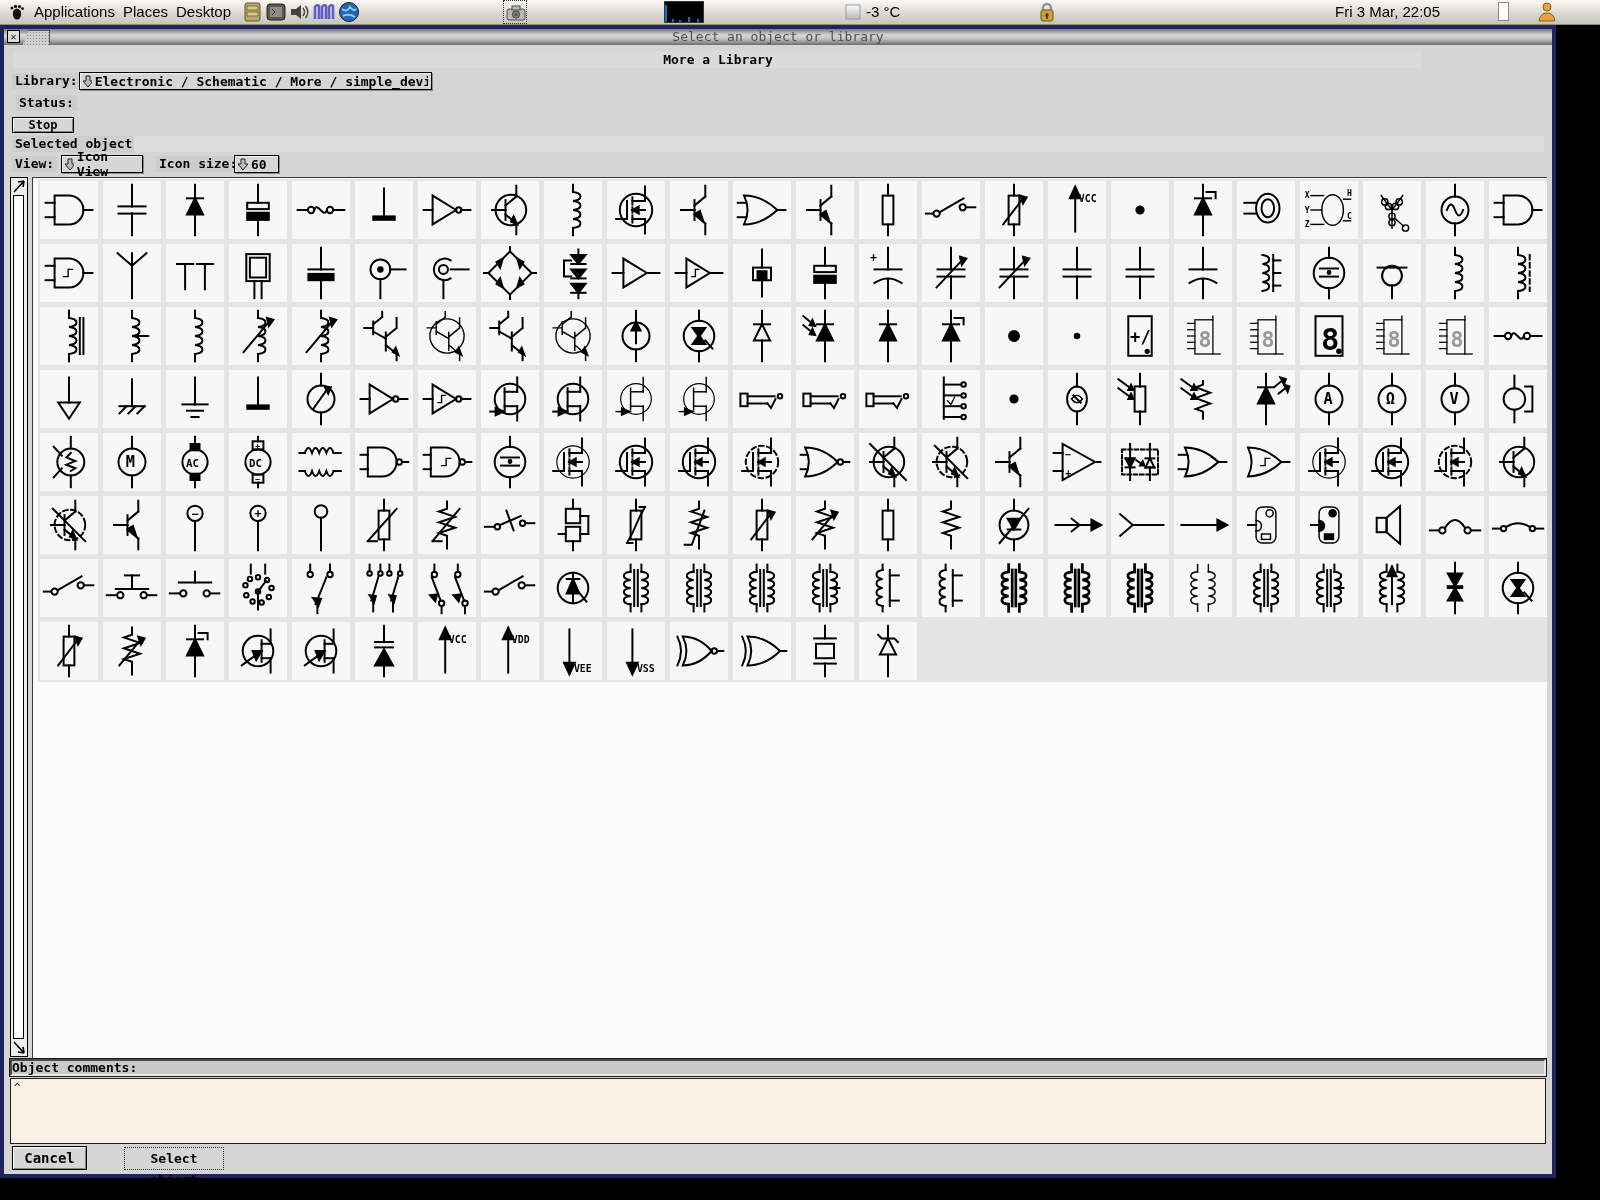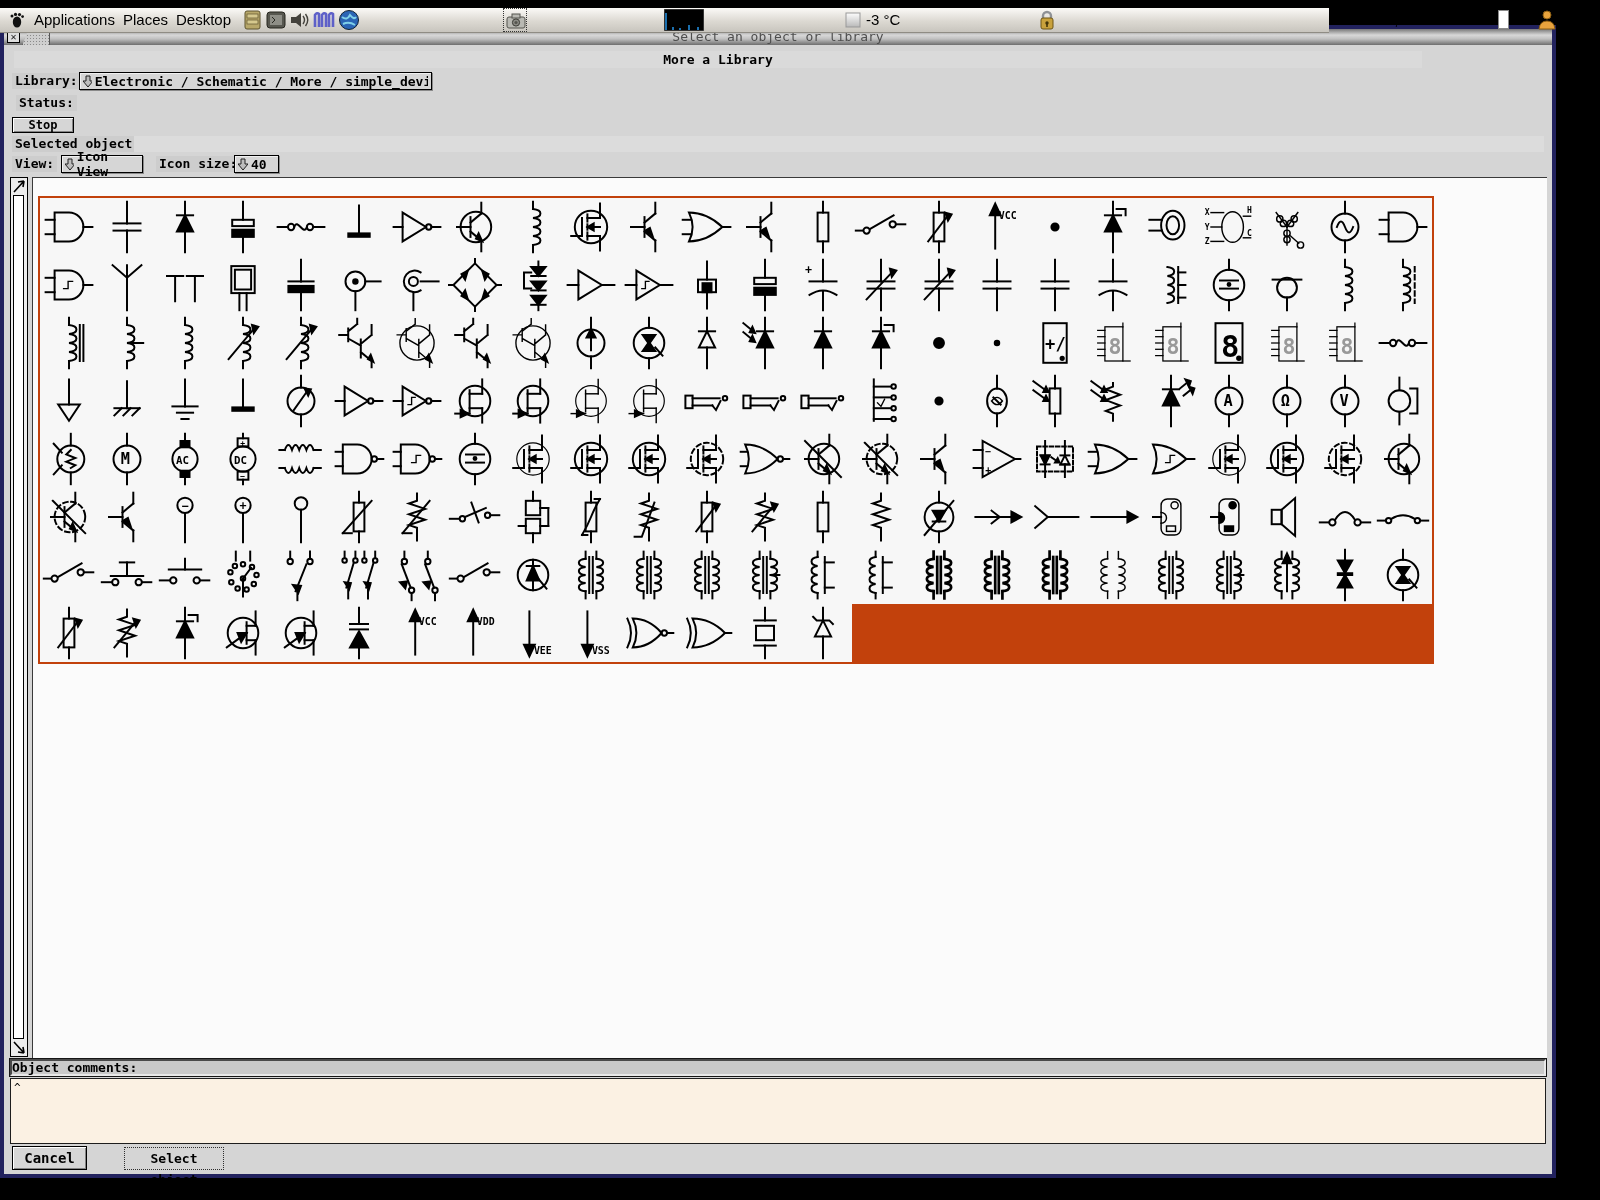--- a/index.html
+++ b/index.html
@@ -1,20 +1,20 @@
 <!DOCTYPE html>
 <html><head>
 <meta charset="utf-8">
 <style>
   html,body{margin:0;padding:0}
   body{width:1600px;height:1200px;background:#000;overflow:hidden;position:relative;
        font-family:"DejaVu Sans Mono",monospace}
   .abs{position:absolute}
   
-  .panel{position:absolute;top:8px;left:0;width:1329px;height:24px;
+  .panel{position:absolute;top:0;left:0;width:1600px;height:24px;
          background:linear-gradient(#fbfaf7,#dcd9d2 55%,#c8c5be);
          border-bottom:1px solid #8f8c84;font-family:"Liberation Sans",sans-serif;
          font-size:15px;color:#000;z-index:5}
   .menu{position:absolute;top:2px;height:20px;line-height:20px;padding:0 4px;cursor:default}
   .clock{position:absolute;top:2px;height:20px;line-height:20px;text-align:center}
   
   .window{position:absolute;top:25px;left:0;width:1556px;height:1153px;
           border:4px solid #22225e;outline:1px solid #000;background:#d5d5d5;box-sizing:border-box}
   .titlebar{position:absolute;top:0;left:0;right:0;height:16px;
             background:linear-gradient(#787878 0%,#d8d8d8 38%,#c0c0c0 62%,#6e6e6e 100%);
@@ -29,22 +29,22 @@
   .chip{background:#cdcdcd;padding:0 3px;height:16px;line-height:16px}
   .dd{background:#d6d6d6;border:1px solid #000;box-shadow:inset 1px 1px 0 #f0f0f0,1px 1px 0 #8a8a8a;
       display:flex;align-items:center;gap:3px;padding:0 3px;box-sizing:border-box;height:18px}
   .field{background:#fbf1e3;border:1px solid #1d1d1d;box-sizing:border-box}
   .btn{background:#d6d6d6;border:1px solid #000;box-shadow:inset 1px 1px 0 #fff,inset -1px -1px 0 #848484;
        text-align:center;box-sizing:border-box;cursor:default}
   .btn-disabled{background:#d5d5d5;border:1px dotted #2e2e2e;color:#000000;text-align:center;box-sizing:border-box}
   
   .iconpanel{position:absolute;left:28px;top:132px;width:1514px;height:880px;background:#fbfbfb;
              border-top:1px solid #3a3a3a;border-left:1px solid #3a3a3a;overflow:hidden}
-  .grid{position:absolute;left:5px;top:18px;display:grid;grid-template-columns:repeat(24,58px);
-        grid-auto-rows:58px;background:#c2410c;padding:2px}
+  .grid{position:absolute;left:5px;top:1px;display:grid;grid-template-columns:repeat(24,58px);
+        grid-auto-rows:58px;gap:5px;background:#e5e5e5;padding:2px}
   .cell{width:58px;height:58px;background:#f7f7f7;display:flex;align-items:center;justify-content:center}
   .cell.filler{background:transparent}
   .vscroll{position:absolute;left:6px;top:132px;width:18px;height:880px;background:#ececec;
            border:1px solid #000;box-sizing:border-box}
   .vthumb{position:absolute;left:2px;top:17px;bottom:17px;width:9px;background:#fff;border:1px solid #000}
   .commentsbar{position:absolute;left:6px;right:6px;top:1014px;height:17px;background:#c9c9c9;
                border:2px solid;border-color:#4a4a4a #e8e8e8 #e8e8e8 #4a4a4a;box-shadow:0 0 0 1px #161616;
                text-align:left;line-height:13px;box-sizing:border-box}
   .commentsarea{position:absolute;left:6px;right:6px;top:1033px;height:66px}
 </style>
@@ -173,21 +173,21 @@
       <svg width="10" height="13">
           <path d="M3 1 h4 v5 h3 l-5 6 -5-6 h3 z" fill="#bdbdbd" stroke="#222" stroke-width="1"></path>
         </svg>
       <span>Icon View</span>
     </div>
     <div class="abs chip" style="left:152px;top:111px">Icon size:</div>
     <div class="abs dd" style="left:230px;top:110px;width:45px">
       <svg width="10" height="13">
           <path d="M3 1 h4 v5 h3 l-5 6 -5-6 h3 z" fill="#bdbdbd" stroke="#222" stroke-width="1"></path>
         </svg>
-      <span>40</span>
+      <span>60</span>
     </div>
 
     <div class="vscroll">
       <svg class="abs" style="left:1px;top:1px" width="14" height="15">
           <path d="M2 13 L12 2 M12 2 l-6 1 M12 2 l-1 6" stroke="#000" fill="none" stroke-width="1.6"></path>
         </svg>
       <div class="vthumb"></div>
       <svg class="abs" style="left:1px;bottom:1px" width="14" height="15">
           <path d="M2 2 L12 13 M12 13 l-6 -1 M12 13 l-1 -6" stroke="#000" fill="none" stroke-width="1.6"></path>
         </svg>

